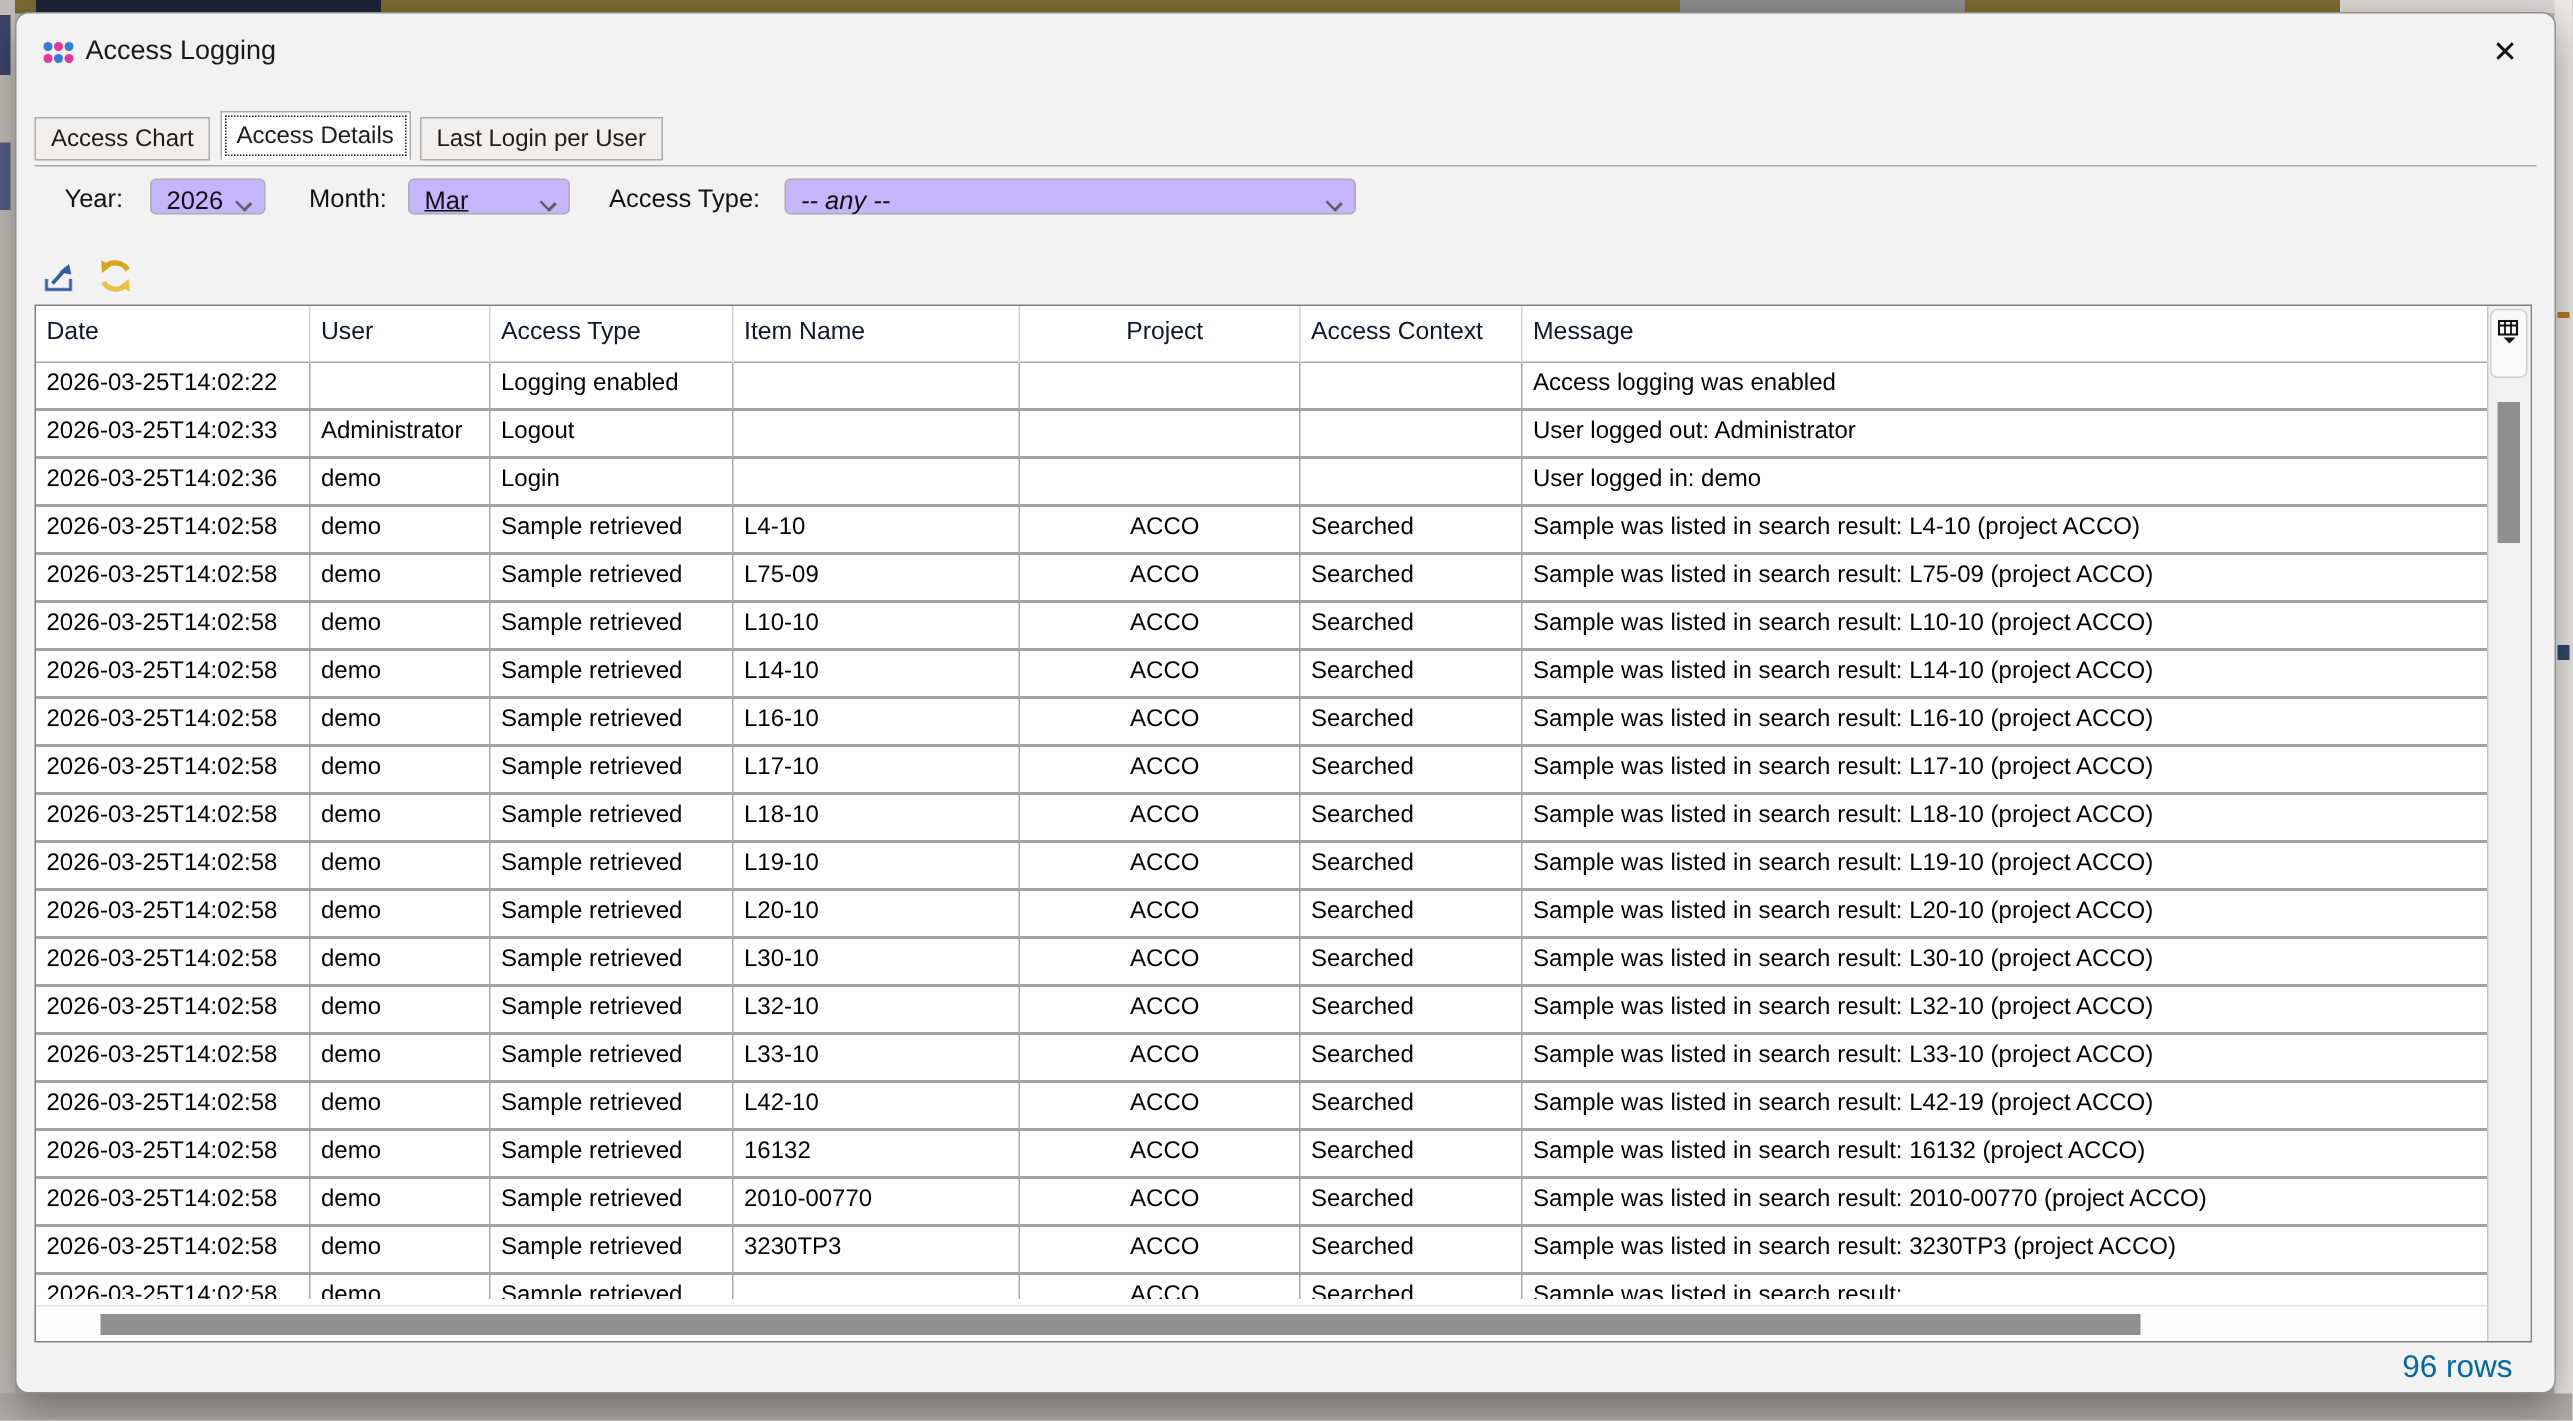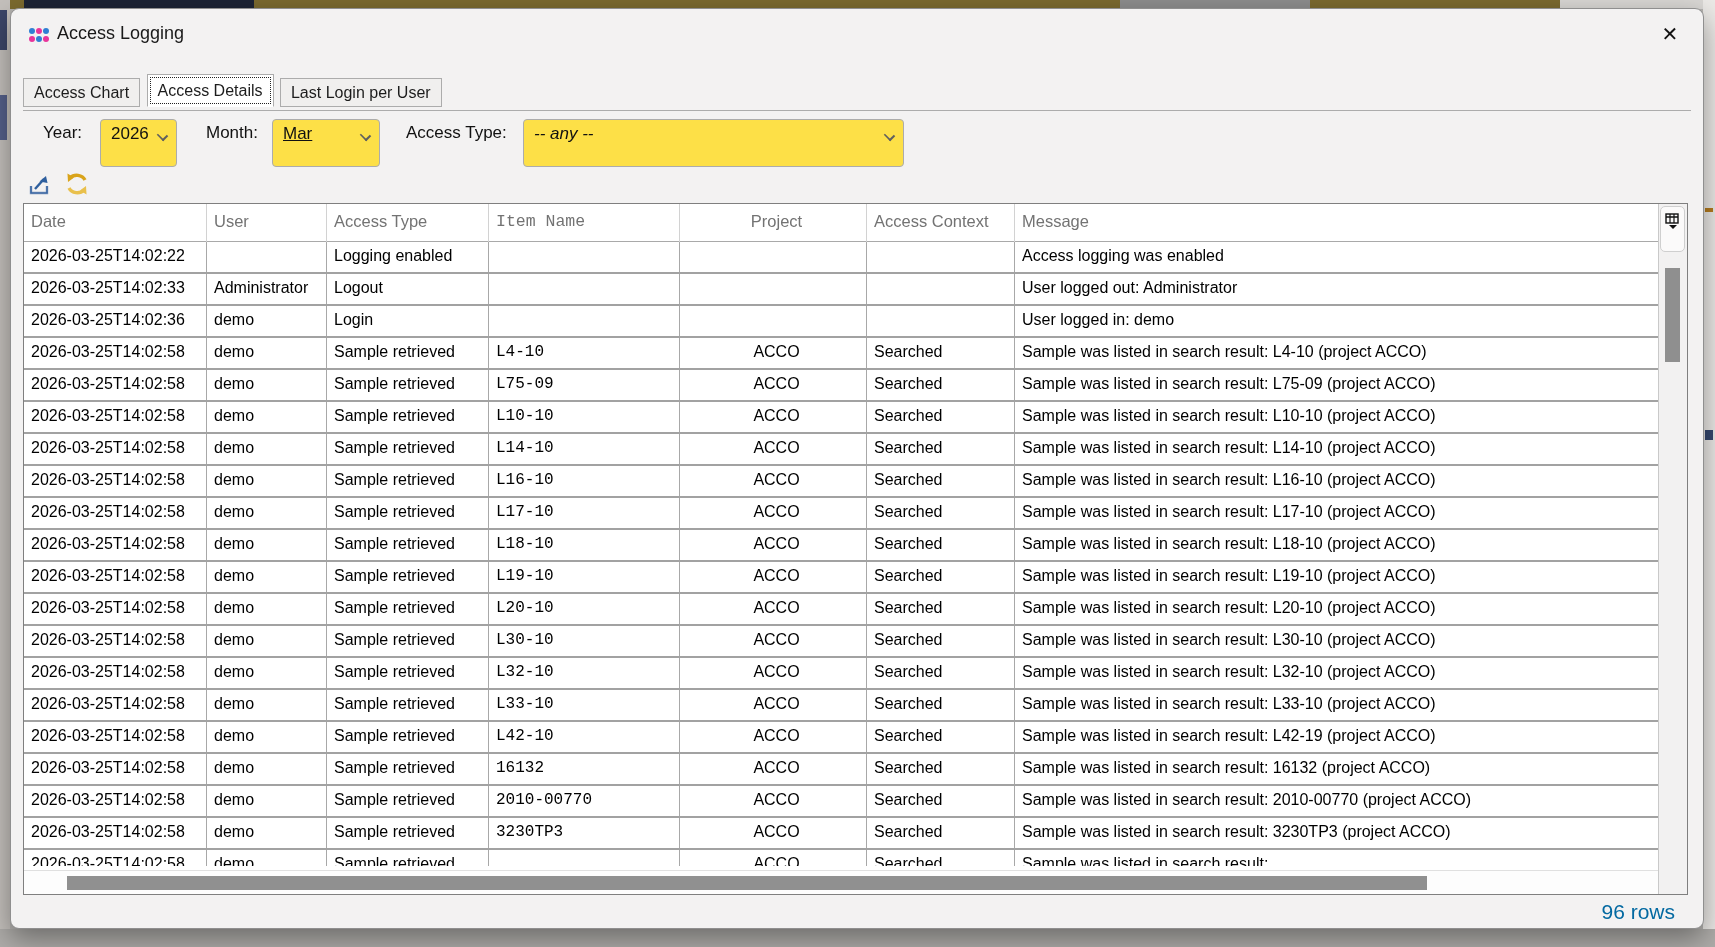--- a/index.html
+++ b/index.html
@@ -54,21 +54,21 @@
     outline:1px dotted #222; outline-offset:-4px;
   }
 
   
   .filters { position:absolute; left:12px; top:110px; right:12px; height:36px; font-size:17px; color:#111; }
   .flabel { position:absolute; top:4px; }
   .lbl-year  { left:20px; }
   .lbl-month { left:183px; }
   .lbl-atype { left:383px; }
   .select {
-    position:absolute; top:0; height:48px; background:#fde047;
+    position:absolute; top:0; height:24px; background:#c4b5fd;
     border:1px solid #acacac; border-radius:4px;
     font-size:17px; color:#111; padding:4px 26px 0 10px; cursor:pointer;
   }
   .sel-year  { left:77px;  width:77px;  }
   .sel-month { left:249px; width:108px;text-decoration:underline; }
   .sel-atype { left:500px; width:381px; font-style:italic; }
   .chev {
     position:absolute; right:9px; top:11px; width:9px; height:9px;
     border-right:2px solid #5f5f5f; border-bottom:2px solid #5f5f5f;
     transform:rotate(45deg) scale(1,.8);
@@ -78,32 +78,32 @@
   .toolbar { position:absolute; left:12px; top:158px; height:34px; }
   .tool-btn { display:inline-block; width:32px; height:32px; margin-right:2px; cursor:pointer; border-radius:4px; text-align:center; padding-top:4px; }
 
   
   .grid {
     position:absolute; left:12px; top:194px; width:1665px; height:692px;
     background:#fff; border:1px solid #7f7f7f; overflow:hidden;
   }
   .ghead { position:absolute; left:0; top:0; right:29px; height:38px; background:#fff; border-bottom:1px solid #a9a9a9; white-space:nowrap; }
   .hcell {
-    display:inline-block; height:38px; padding:8px 0 12px 7px; font-size:16.5px; color:#737373;
+    display:inline-block; height:38px; padding:8px 0 12px 7px; font-size:16.5px; color:#0f172a;
     border-right:1px solid #d2d2d2; vertical-align:top; overflow:hidden; cursor:pointer;
   }
   .gbody { position:absolute; left:0; top:38px; right:29px; bottom:24px; overflow:hidden; }
   .trow { height:32px; border-bottom:2px solid #a2a2a2; background:#fff; white-space:nowrap; }
   .trow.partial { height:16px; overflow:hidden; border-bottom:none; }
   .tcell {
     display:inline-block; height:30px; padding:5px 0 0 7px; font-size:16px; color:#000;
     border-right:1px solid #a8a8a8; vertical-align:top; overflow:hidden;
   }
   .c0 { width:183px; } .c1 { width:120px; } .c2 { width:162px; }
-  .c3 { width:191px;font-family:Liberation Mono, monospace; } .c4 { width:187px;text-align:center; } .c5 { width:148px; }
+  .c3 { width:191px; } .c4 { width:187px;text-align:center; } .c5 { width:148px; }
   .c6 { width:645px; border-right:none; }
 
   
   .gutter { position:absolute; top:0; right:0; width:29px; bottom:0; background:#f2f1f1; border-left:1px solid #c9c9c9; }
   .colchooser {
     position:absolute; top:2px; right:2px; width:25px; height:46px;
     background:#fbfafa; border:1px solid #cfcfcf; border-radius:5px;
     display:flex; align-items:flex-start; justify-content:center; padding-top:6px; cursor:pointer;
   }
   .vthumb { position:absolute; right:7px; top:64px; width:15px; height:94px; background:#8f8f8f; cursor:pointer; }

